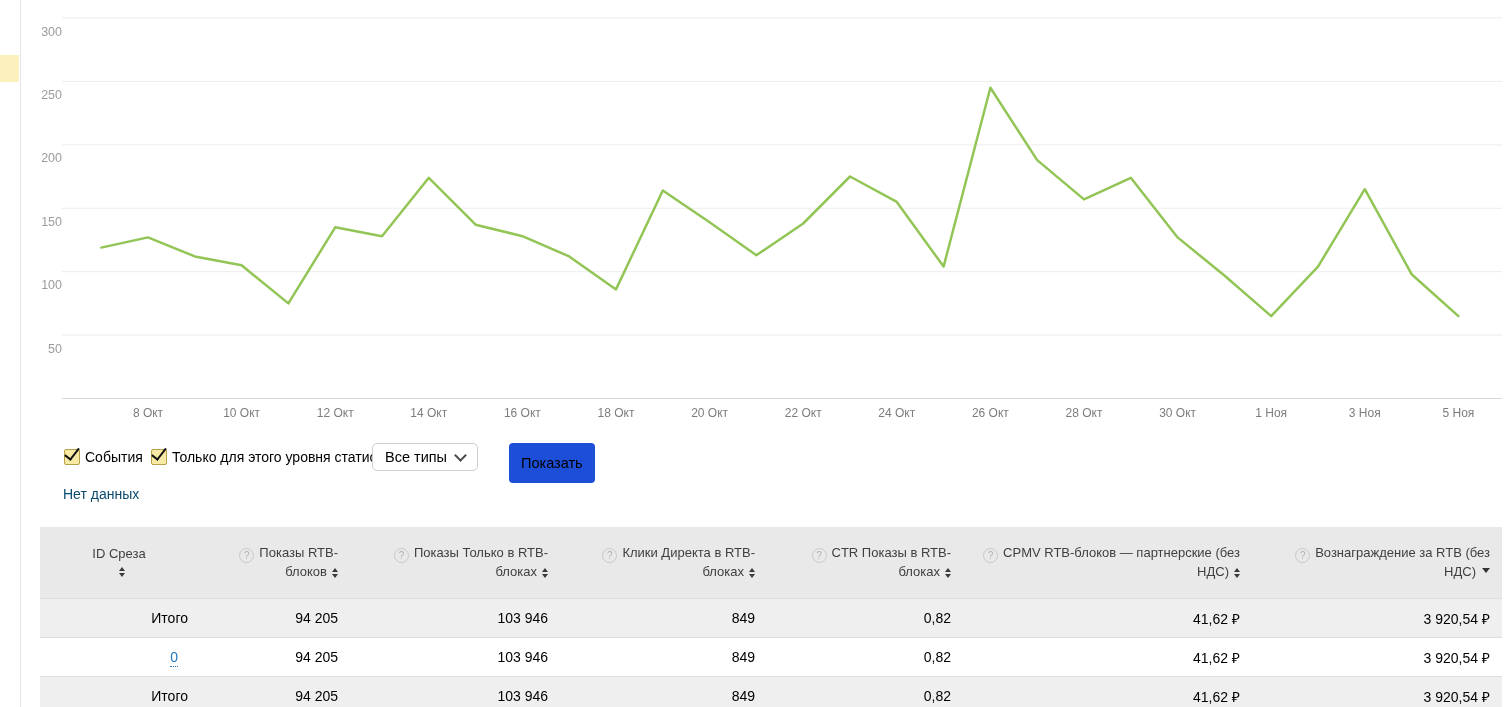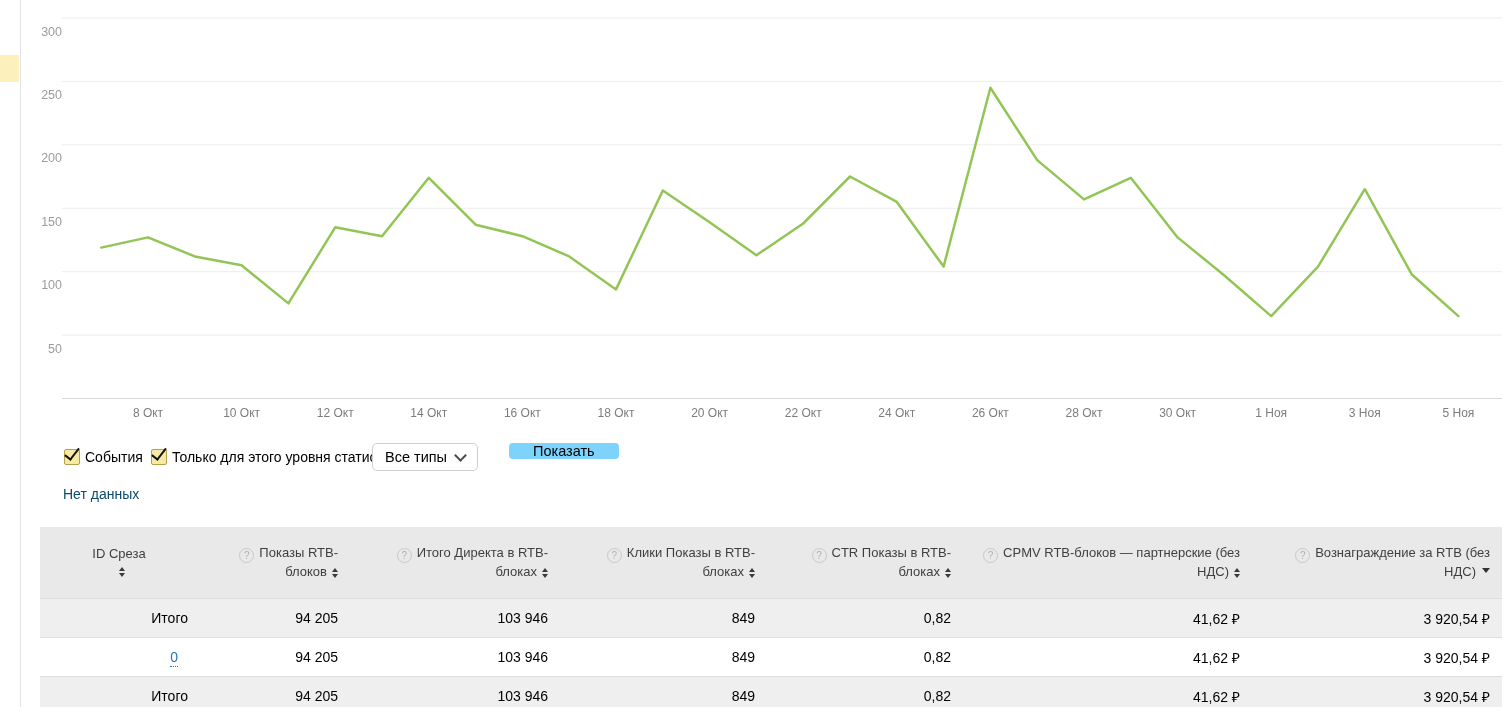--- a/index.html
+++ b/index.html
@@ -17,21 +17,21 @@
   .cb{position:relative;display:inline-block;width:14px;height:14px;background:#f8e9a4;
       border:1px solid #b5a04a;border-radius:2px;margin-right:5px;}
   .tick{position:absolute;left:3px;top:-5px;width:6px;height:13px;
       border-right:2px solid #111;border-bottom:2px solid #111;transform:rotate(38deg);}
   .cb-label{font-size:14px;color:#000;}
   .select{position:absolute;left:372px;top:0;height:26px;background:#fff;border:1px solid #cfcfcf;
       border-radius:5px;display:flex;align-items:center;padding:0 12px;cursor:pointer;}
   .select-value{font-size:14.5px;color:#000;}
   .chev{display:inline-block;width:7px;height:7px;border-right:2px solid #4a4a4a;
       border-bottom:2px solid #4a4a4a;transform:rotate(45deg);margin-left:9px;margin-top:-4px;}
-  .show-btn{position:absolute;left:509px;top:0;height:16px;padding:0 24px;background:#7dd3fc;
+  .show-btn{position:absolute;left:509px;top:0;height:40px;padding:0 12px;background:#1d4ed8;
       border:none;border-radius:4px;font-size:14.5px;color:#000;cursor:pointer;
       font-family:"Liberation Sans",sans-serif;}
   .no-data{position:absolute;left:63px;top:486px;font-size:14px;color:#0c4a6e;}
 
   
   .stats-table{position:absolute;left:40px;top:527px;width:1462px;border-collapse:collapse;
       table-layout:fixed;font-size:14px;color:#000;}
   .stats-table th{height:59px;background:#e9e9e9;font-weight:normal;font-size:13px;color:#3f3f3f;
       text-align:right;vertical-align:middle;padding:6px 12px 6px 16px;line-height:18px;cursor:pointer;margin-top:13px;}
   .stats-table th.th-center{text-align:center;padding-left:10px;}
@@ -120,22 +120,22 @@
         <col style="width:210px">
       <col style="width:207px">
         <col style="width:196px">
         <col style="width:289px">
         <col style="width:250px">
     </colgroup>
     <thead>
         <tr id="thead-row">
           <th class="th-center"><span>ID Среза</span><br><span class="sort"><i class="s-up"></i><i class="s-down"></i></span></th>
           <th><span class="help">?</span><span>Показы RTB-блоков</span><span class="sort"><i class="s-up"></i><i class="s-down"></i></span></th>
-          <th><span class="help">?</span><span>Итого Директа в RTB-блоках</span><span class="sort"><i class="s-up"></i><i class="s-down"></i></span></th>
-          <th><span class="help">?</span><span>Клики Показы в RTB-блоках</span><span class="sort"><i class="s-up"></i><i class="s-down"></i></span></th>
+          <th><span class="help">?</span><span>Показы Только в RTB-блоках</span><span class="sort"><i class="s-up"></i><i class="s-down"></i></span></th>
+          <th><span class="help">?</span><span>Клики Директа в RTB-блоках</span><span class="sort"><i class="s-up"></i><i class="s-down"></i></span></th>
           <th><span class="help">?</span><span>CTR Показы в RTB-блоках</span><span class="sort"><i class="s-up"></i><i class="s-down"></i></span></th>
           <th><span class="help">?</span><span>CPMV RTB-блоков — партнерские (без НДС)</span><span class="sort"><i class="s-up"></i><i class="s-down"></i></span></th>
           <th><span class="help">?</span><span>Вознаграждение за RTB (без НДС)</span><span class="sort-desc"></span></th>
         </tr>
       </thead>
     <tbody id="tbody">
         <tr class="row-total">
           <td class="c-first">Итого</td>
           <td>94 205</td>
           <td>103 946</td>

